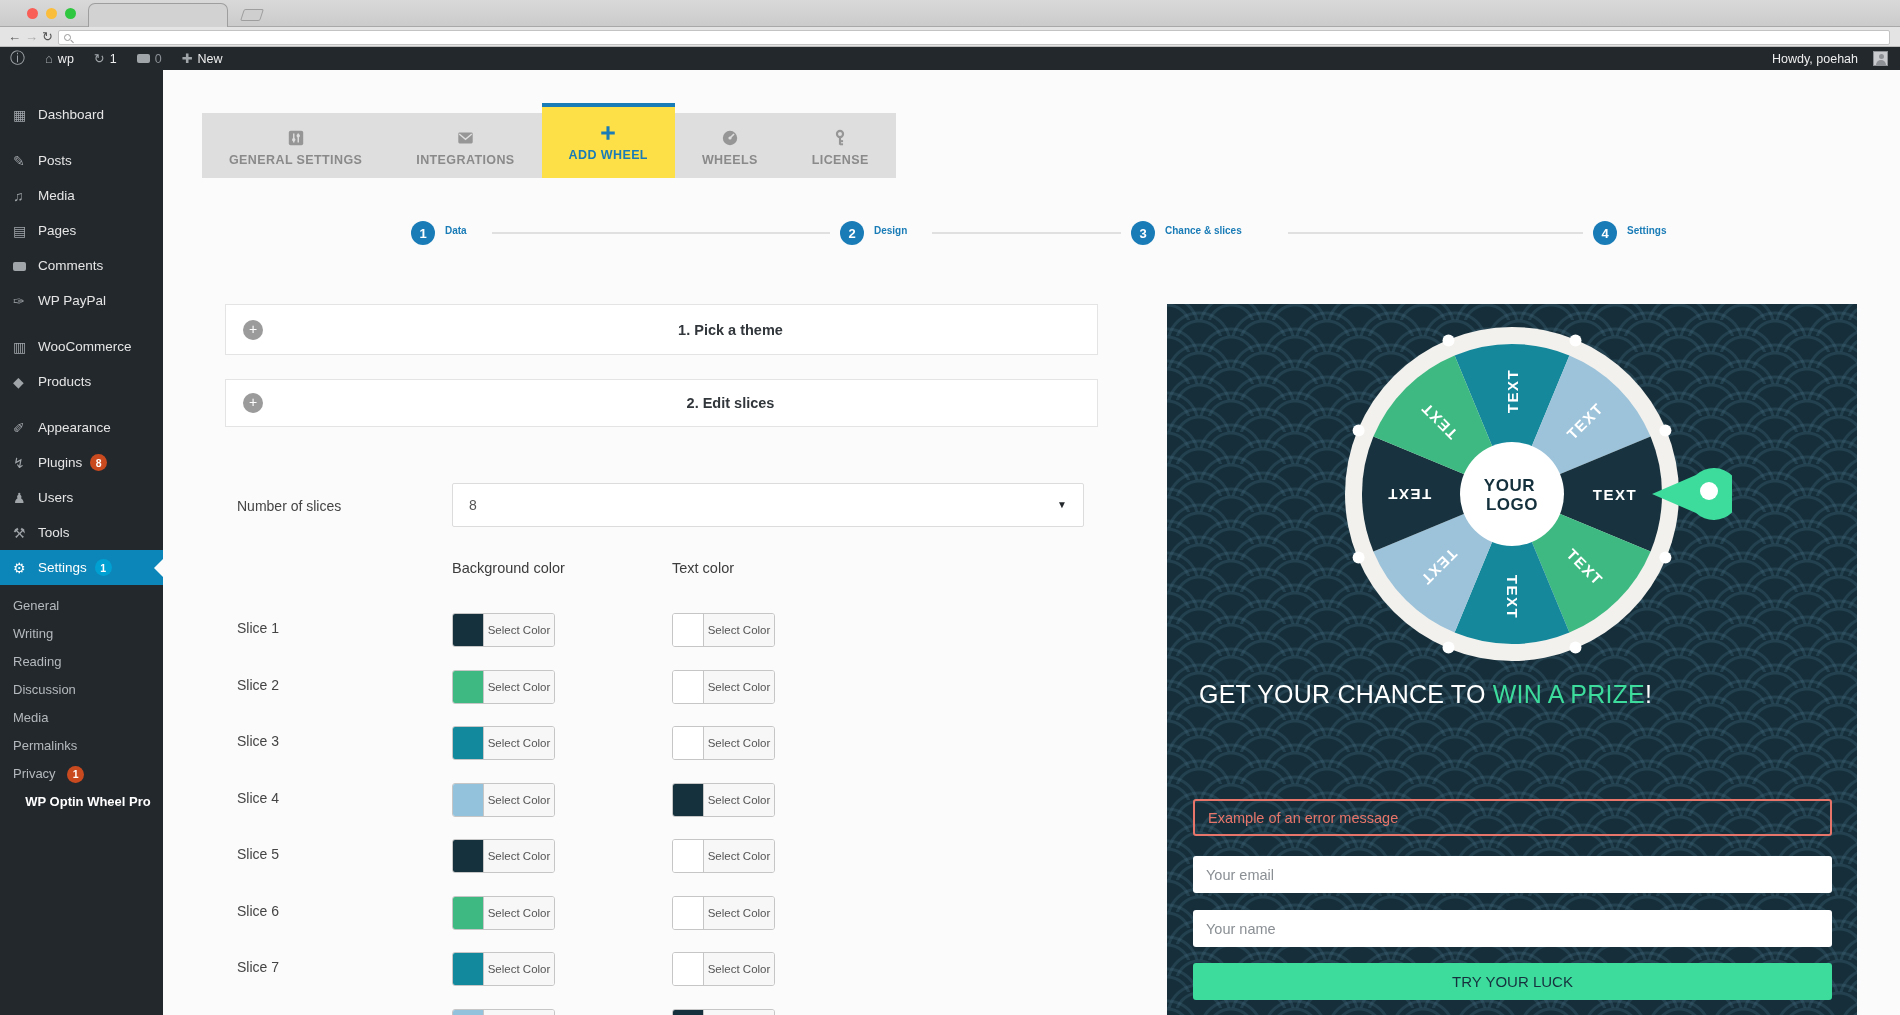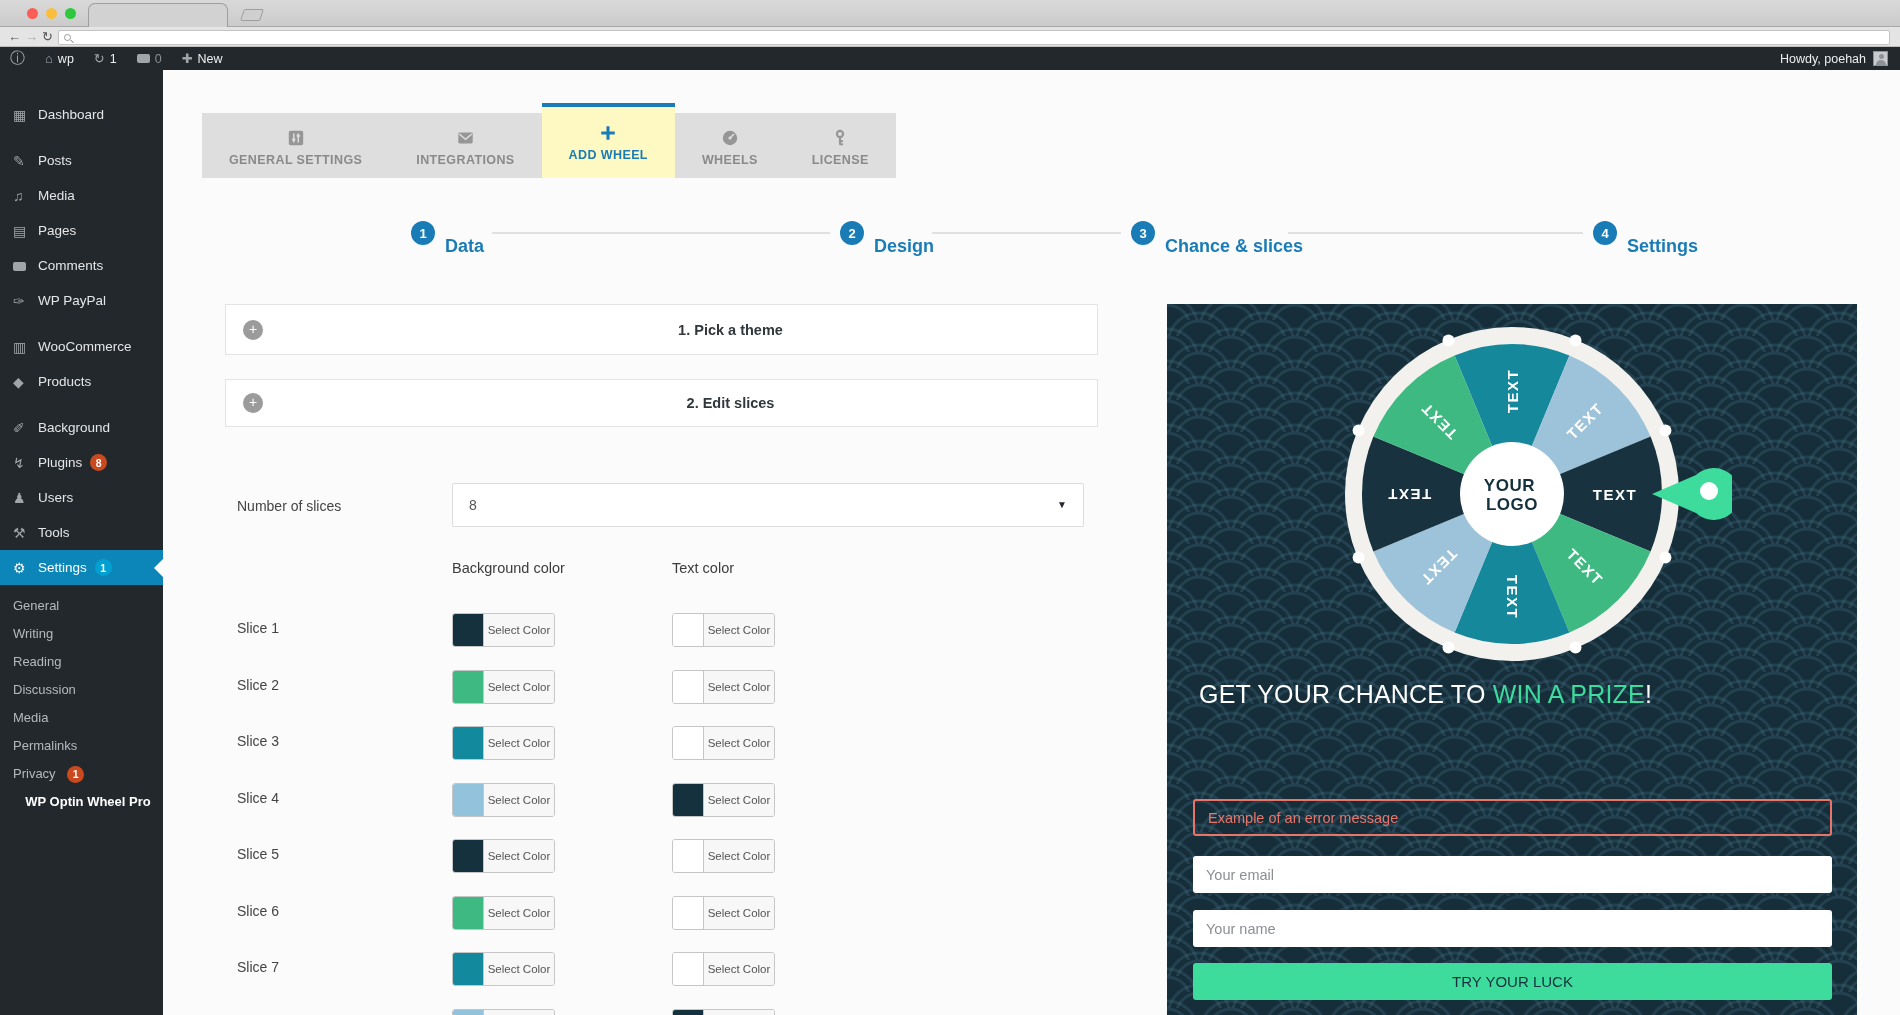--- a/index.html
+++ b/index.html
@@ -24,21 +24,21 @@
   .mag::after { content:''; position:absolute; left:5px; top:6px; width:4px; height:1.4px; background:#999; transform:rotate(45deg); }
 
   
   .admin-bar { position:absolute; left:0; top:47px; width:1900px; height:23px; background:#23282d;
     color:#eee; font-size:12.5px; display:flex; align-items:center; }
   .ab-item { display:flex; align-items:center; gap:5px; padding:0 10px; height:100%; color:#eee; cursor:pointer; }
   .ab-ic { color:#a0a5aa; font-size:13px; }
   .ab-count-dim { color:#8b9096; }
   .ab-bubble { display:inline-block; width:13px; height:9px; background:#a0a5aa; border-radius:2px; position:relative; }
   .ab-bubble::after { content:''; position:absolute; left:2px; bottom:-3px; border:3px solid transparent; border-top-color:#a0a5aa; }
-  .ab-right { margin-left:auto; display:flex; align-items:center; gap:7px; padding-right:12px; }
+  .ab-right { margin-left:auto; display:flex; align-items:center; gap:15px; padding-right:12px; }
   .avatar { width:15px; height:15px; background:#c9cace; border:1px solid #8e9196; position:relative; }
   .avatar::before { content:''; position:absolute; left:4.5px; top:2px; width:5px; height:5px; border-radius:50%; background:#8e9196; }
   .avatar::after { content:''; position:absolute; left:2px; top:8px; width:10px; height:6px; border-radius:5px 5px 0 0; background:#8e9196; }
 
   
   .sidebar { position:absolute; left:0; top:70px; width:163px; height:945px; background:#23282d; padding-top:27px; }
   .sb-item { position:relative; display:flex; align-items:center; height:35px; padding-left:13px;
     color:#e5e5e5; font-size:13.5px; cursor:pointer; }
   .sb-item .sb-ic { width:25px; color:#a0a5aa; font-size:14px; text-align:left; }
   .sb-sep { height:11px; }
@@ -53,27 +53,27 @@
   .sb-sub { padding:7px 0 0 0; }
   .sb-sub-item { height:28px; line-height:28px; padding-left:13px; color:#b4b9be; font-size:13px; cursor:pointer; }
   .sb-sub-item.current { color:#fff; font-weight:bold;text-align:center; }
   .content-bg { position:absolute; left:163px; top:70px; width:1737px; height:945px; background:#fbfbfb; }
 
   
   .tabstrip { position:absolute; left:202px; top:103px; height:75px; display:flex; align-items:flex-end; }
   .tab { height:65px; background:#dedede; display:flex; flex-direction:column; align-items:center;
     justify-content:center; gap:6px; padding:0 27px; border-top:4px solid transparent; cursor:pointer;
     color:#8a8a8a; font-size:12.5px; font-weight:bold; letter-spacing:.4px; }
-  .tab.active { height:75px; background:#fef9c3; border-top:4px solid #1a7cb7; color:#1a7cb7; }
+  .tab.active { height:75px; background:#fde047; border-top:4px solid #1a7cb7; color:#1a7cb7; }
   .tab svg { display:block; }
 
   
   .step-circle { position:absolute; top:221px; width:24px; height:24px; border-radius:50%; background:#1a7cb7;
     color:#fff; font-size:13px; font-weight:bold; display:flex; align-items:center; justify-content:center; cursor:pointer; }
-  .step-label { position:absolute; top:236px; font-size:18px; font-weight:bold; color:#1a7cb7; cursor:pointer; }
+  .step-label { position:absolute; top:225px; font-size:10px; font-weight:bold; color:#1a7cb7; cursor:pointer; }
   .step-line { position:absolute; top:232px; height:2px; background:#e0e0e0; }
 
   
   .acc-card { position:absolute; left:225px; width:873px; background:#fff; border:1px solid #e4e4e4; }
   .acc-title { position:absolute; left:0; top:0; width:100%; height:100%; display:flex; align-items:center;
     justify-content:center; padding-left:138px; font-size:14.5px; font-weight:bold; color:#32373c; }
   .acc-plus { position:absolute; left:17px; top:50%; margin-top:-10px; width:20px; height:20px; border-radius:50%;
     background:#9b9b9b; color:#fff; font-size:14px; line-height:19px; text-align:center; cursor:pointer; }
   .form-label { position:absolute; left:237px; font-size:14px; color:#444; }
   .nos-select { position:absolute; left:452px; top:483px; width:632px; height:44px; background:#fff;
@@ -185,21 +185,21 @@
       <span class="sb-ic">▥</span>
       <span>WooCommerce</span>
     </div>
     <div class="sb-item">
       <span class="sb-ic">◆</span>
       <span>Products</span>
     </div>
     <div class="sb-sep"></div>
     <div class="sb-item">
       <span class="sb-ic">✐</span>
-      <span>Background</span>
+      <span>Appearance</span>
     </div>
     <div class="sb-item">
       <span class="sb-ic">↯</span>
       <span>Plugins</span>
       <span class="badge red">8</span>
     </div>
     <div class="sb-item">
       <span class="sb-ic">♟</span>
       <span>Users</span>
     </div>

